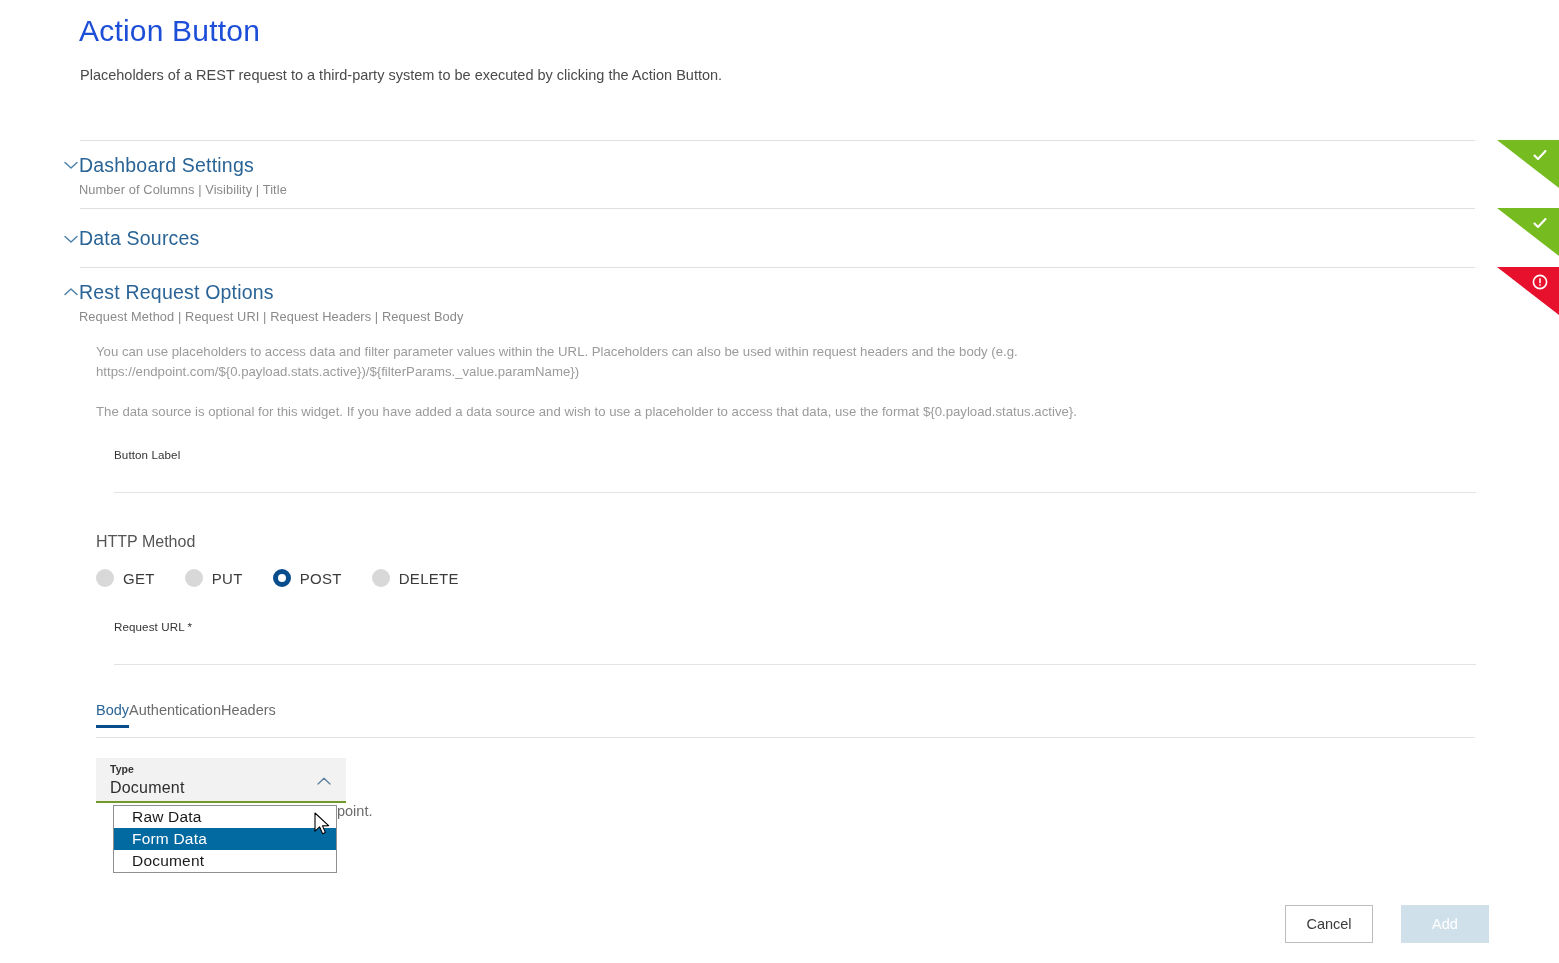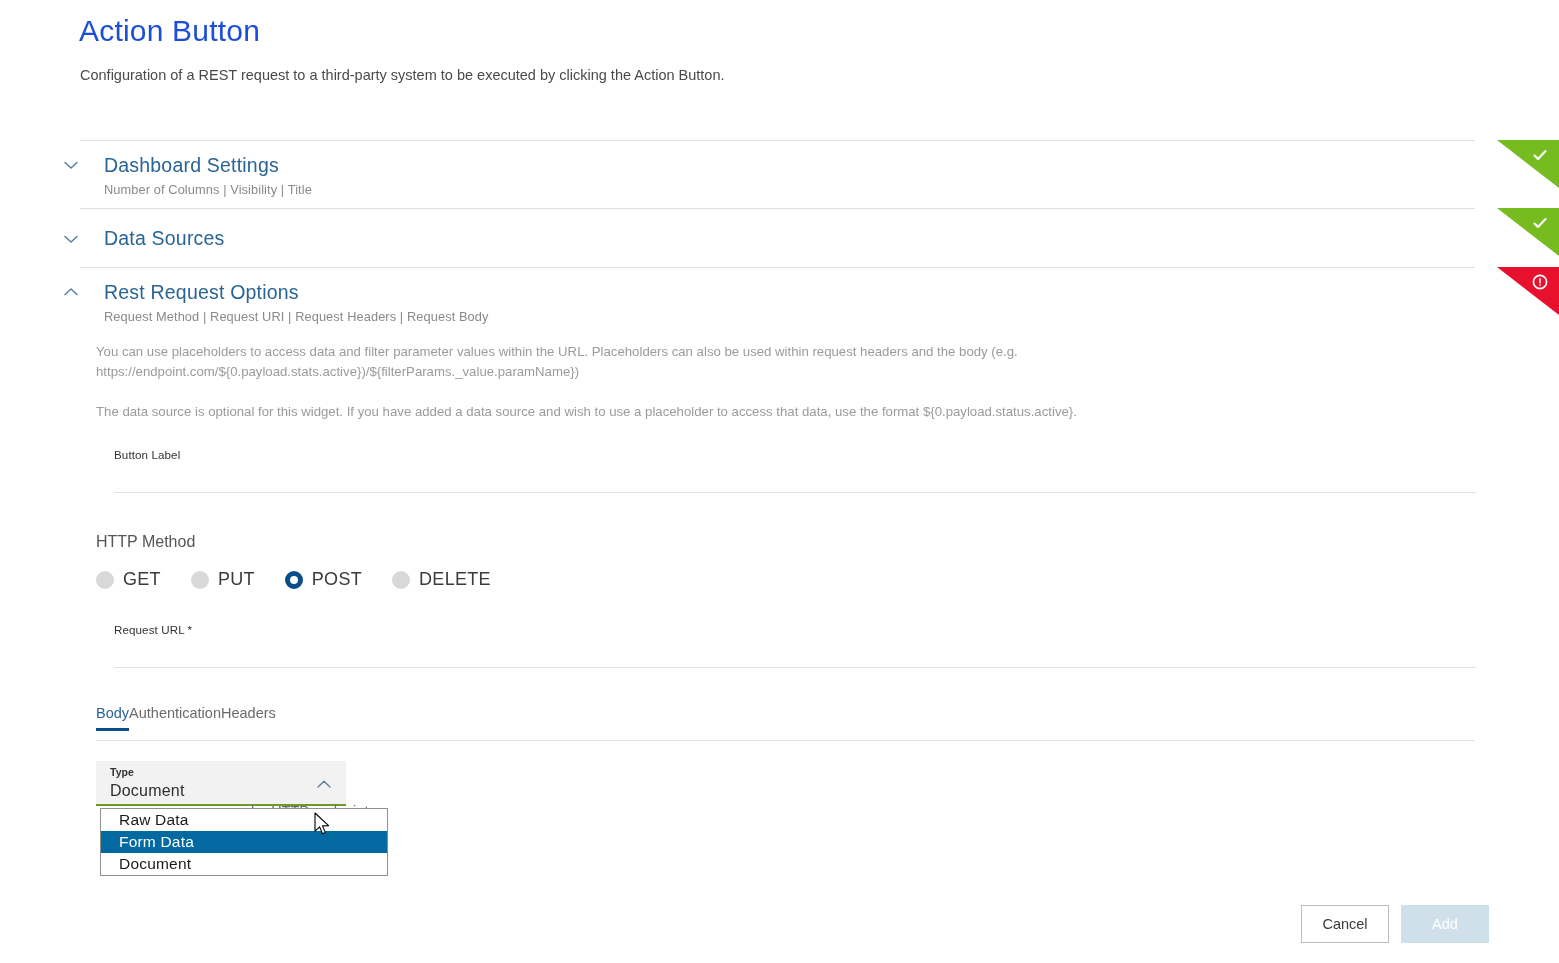--- a/index.html
+++ b/index.html
@@ -24,21 +24,21 @@
     font-size: 14.5px; color: #4a4a4a;
   }
 
   
   .accordion { position: absolute; left: 0; top: 140px; width: 1559px; }
   .acc-section { position: relative; }
   .acc-divider {
     position: absolute; left: 80px; right: 84px; top: 0;
     height: 1px; background: #e0e0e0;
   }
-  .acc-head { position: relative; padding-left: 104px; }
+  .acc-head { position: relative; padding-left: 79px; }
   .chev {
     position: absolute; left: 62px; top: 16px;
     width: 18px; height: 18px;
   }
   .chev svg { display: block; }
   .acc-title {
     font-size: 19.5px; color: #2a6496; font-weight: 400;
     line-height: 1.1; letter-spacing: .2px;
   }
   .acc-sub {
@@ -92,21 +92,21 @@
   .radios { display: flex; align-items: center; gap: 30px; }
   .radio { display: flex; align-items: center; gap: 9px; cursor: pointer; }
   .radio .dot {
     width: 18px; height: 18px; border-radius: 50%;
     background: #d8d8d8; flex: none;
   }
   .radio.sel .dot {
     background: #ffffff;
     border: 5px solid #0a4d8c;
   }
-  .radio .rlabel { font-size: 18px; color: #3b3b3b; letter-spacing: .3px; }
+  .radio .rlabel { font-size: 15px; color: #3b3b3b; letter-spacing: .3px; }
 
   
   .tabs { position: relative; }
   .tabstrip { display: flex; align-items: flex-start; }
   .tab {
     font-size: 14.5px; color: #6b6b6b; padding-bottom: 10px;
     cursor: pointer; position: relative;
   }
   .tab.active { color: #2a6496; }
   .tab.active::after {
@@ -131,39 +131,39 @@
     font-size: 10.5px; font-weight: bold; color: #333333; line-height: 13px;
   }
   .select-val {
     font-size: 16px; color: #2e2e2e; line-height: 24px; letter-spacing: .2px;
   }
   .select-caret {
     position: absolute; right: 14px; top: 18px; width: 16px; height: 10px;
   }
   .select-caret svg { display: block; }
   .options {
-    position: absolute; left: 4px; top: 47px; width: 288px;
+    position: absolute; left: 17px; top: 47px; width: 224px;
     background: #ffffff; border: 1px solid #8f8f8f;
     z-index: 30;
   }
   .option {
     height: 22px; line-height: 22px;
     padding-left: 18px;
     font-size: 15.5px; color: #1a1a1a; letter-spacing: .2px;
     cursor: pointer; white-space: nowrap;
   }
   .option.hl { background: #0369a1; color: #ffffff; }
 
   .behind-text {
     position: absolute; left: 251px; top: 803px;
     font-size: 14.5px; color: #6b6b6b; white-space: nowrap; z-index: 5;
   }
 
   
-  .footer { position: absolute; right: 70px; top: 905px; display: flex; gap: 12px; }
+  .footer { position: absolute; right: 70px; top: 905px; display: flex; gap: 28px; }
   .btn {
     width: 88px; height: 38px; font-size: 14.5px;
     font-family: "Liberation Sans", sans-serif;
     display: flex; align-items: center; justify-content: center;
   }
   .btn-cancel {
     background: #ffffff; border: 1px solid #bdbdbd; color: #3b3b3b;
     cursor: pointer;
   }
   .btn-add {
@@ -174,21 +174,21 @@
   
   .cursor { position: absolute; left: 313px; top: 812px; width: 18px; height: 26px; z-index: 60; }
   .cursor svg { display: block; }
 </style>
 </head>
 <body>
 
 <div class="page">
 
   <div class="page-title">Action Button</div>
-  <div class="page-subtitle">Configuration of a REST request to a third-party system to be executed by clicking the Action Button.</div>
+  <div class="page-subtitle">Placeholders of a REST request to a third-party system to be executed by clicking the Action Button.</div>
 
   <div class="accordion">
 
     <div class="acc-section" style="height:68px;">
       <div class="acc-divider"></div>
       <div class="ribbon">
         <div class="tri"></div>
         <span class="glyph">
           <svg viewBox="0 0 16 16" width="16" height="16">
               <path d="M2.5 8.5 L6 12 L13.5 4" stroke="#ffffff" stroke-width="2.1" fill="none" stroke-linecap="round" stroke-linejoin="round"></path>

